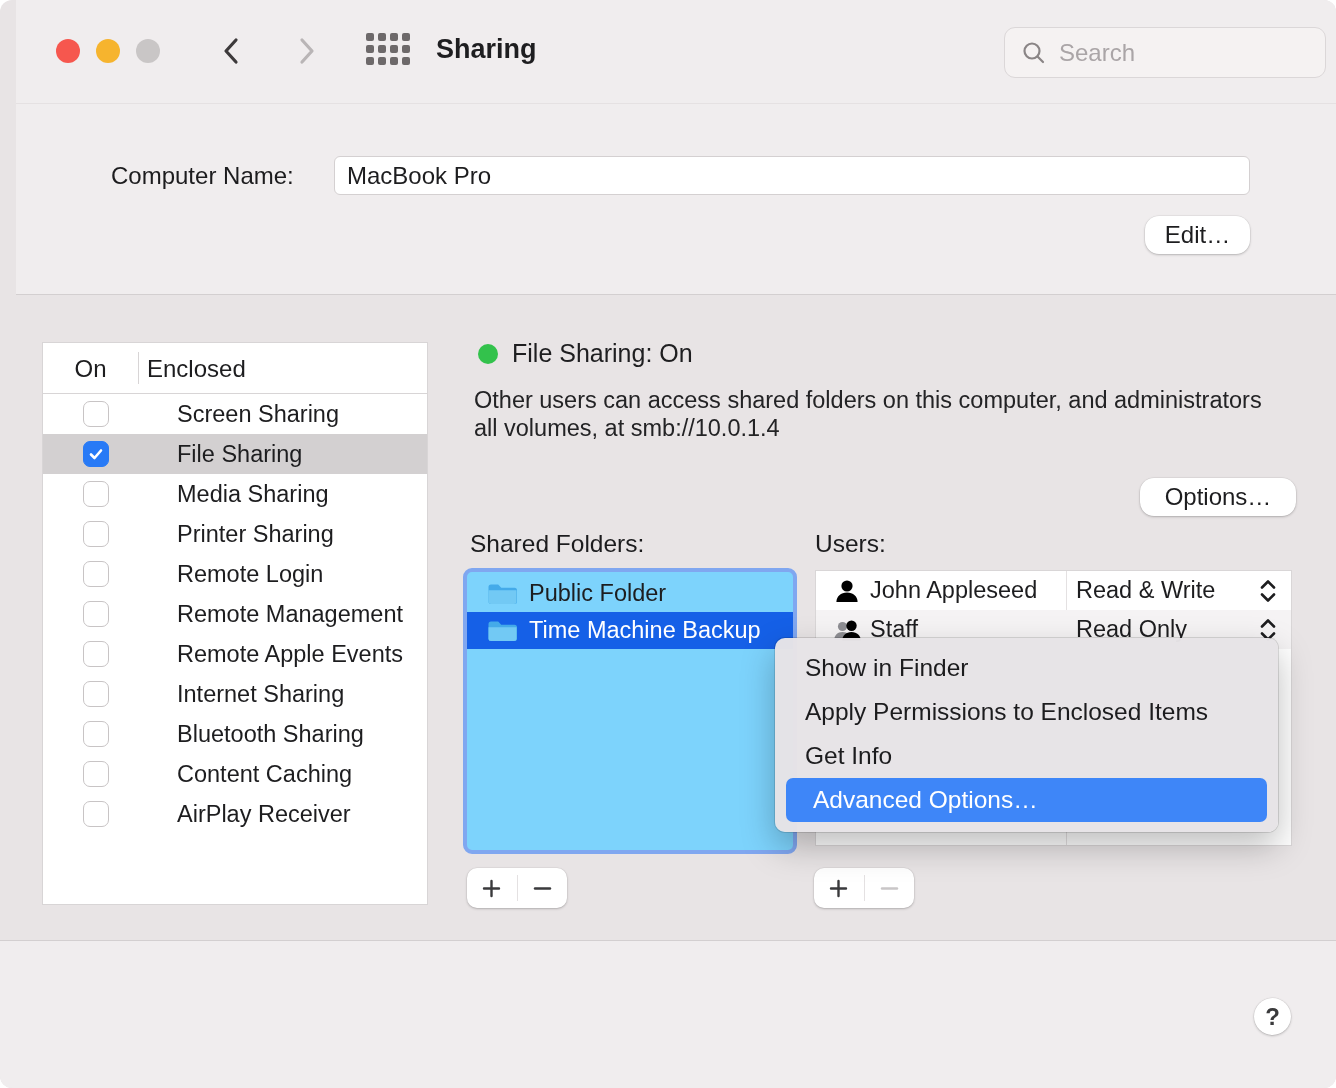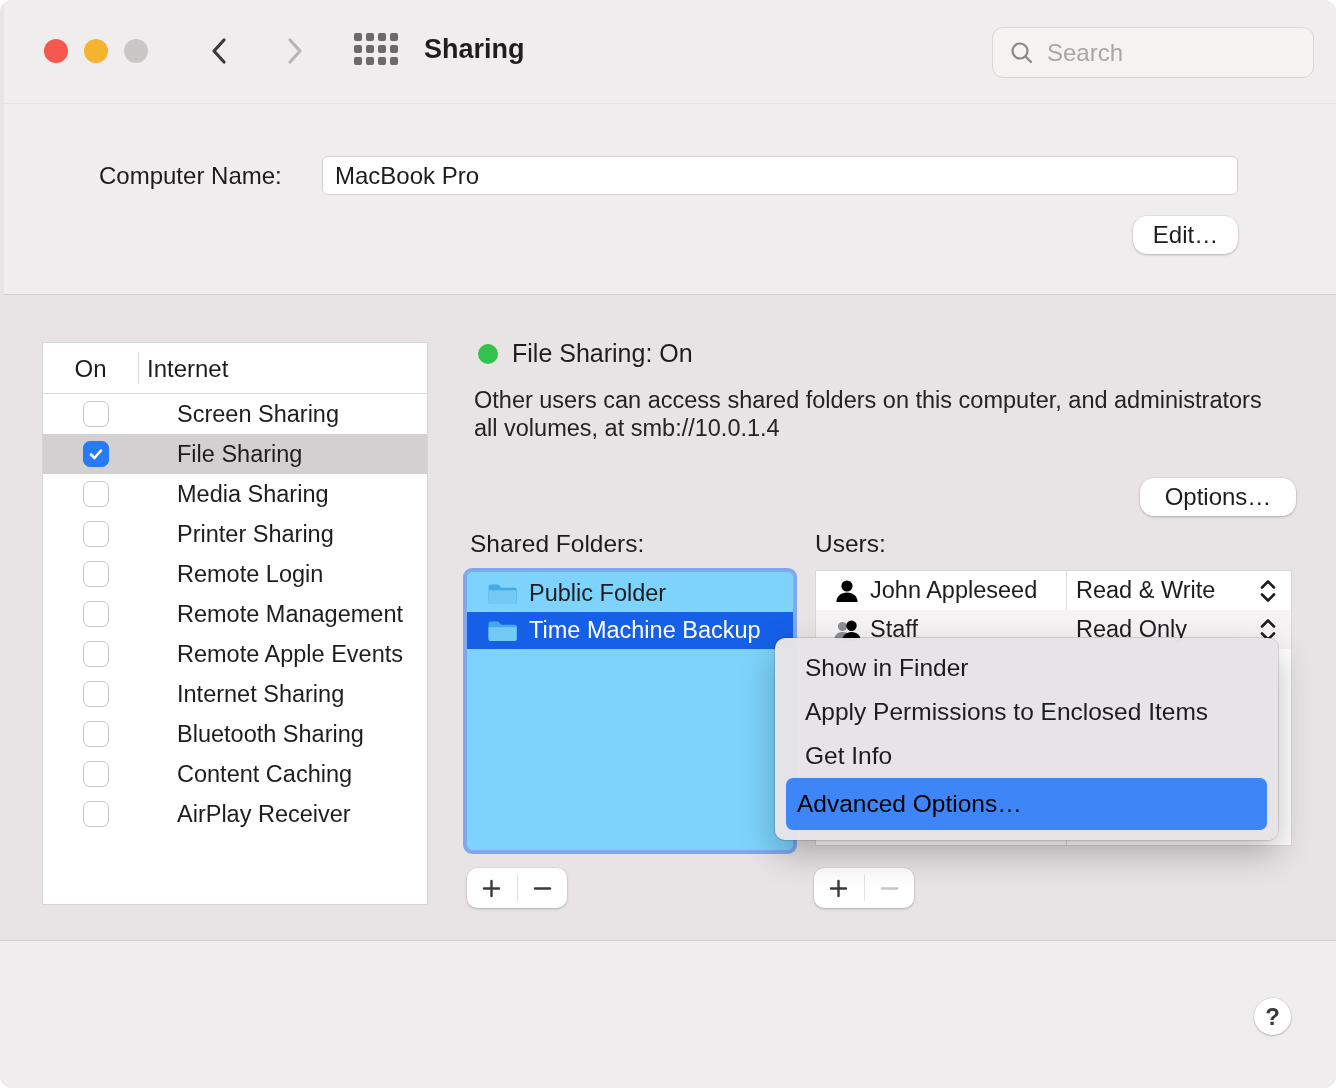--- a/index.html
+++ b/index.html
@@ -1,20 +1,20 @@
 <!DOCTYPE html>
 <html style="--selection-blue: #1560e7; --menu-highlight: #3e86f8; --checkbox-blue: #287af6; --status-green: #33c24c; --focus-ring: #80a7f0;"><head>
 <meta charset="utf-8">
 <style>
   html,body{margin:0;padding:0;background:#fff;font-family:"Liberation Sans",sans-serif;}
   *{box-sizing:border-box;}
   .window{position:relative;width:1336px;height:1088px;background:#e8e4e5;border-radius:12px;overflow:hidden;color:#1d1d1f;}
 
   
-  .top-area{position:absolute;top:0;left:4px;right:0;height:295px;background:#f0edee;border-bottom:1px solid #d3cfd0;}
+  .top-area{position:absolute;top:0;left:16px;right:0;height:295px;background:#f0edee;border-bottom:1px solid #d3cfd0;}
   .titlebar-divider{position:absolute;top:103px;left:0;right:0;height:1px;background:#e5e1e2;}
   .traffic{position:absolute;top:39px;width:24px;height:24px;border-radius:50%;}
   .t-close{left:40px;background:#f6574e;}
   .t-min{left:80px;background:#f6b42e;}
   .t-zoom{left:120px;background:#c9c6c6;}
   .nav-btn{position:absolute;top:33px;width:36px;height:36px;}
   .nav-back{left:198px;}
   .nav-fwd{left:272px;}
   .grid-icon{position:absolute;left:350px;top:33px;display:grid;grid-template-columns:repeat(4,8px);grid-template-rows:repeat(3,8px);gap:4px;}
   .grid-icon i{background:#6d696a;border-radius:2px;}
@@ -73,21 +73,21 @@
   
   .plusminus{position:absolute;top:868px;width:100px;height:40px;background:#fff;border-radius:10px;box-shadow:0 1px 2.5px rgba(0,0,0,0.22),0 0 0 0.5px rgba(0,0,0,0.06);display:flex;align-items:center;}
   .pm-shared{left:467px;}
   .pm-users{left:814px;}
   .pm-seg{flex:1;height:100%;display:flex;align-items:center;justify-content:center;}
   .pm-div{width:1px;height:26px;background:#e4e1e2;}
 
   
   .context-menu{position:absolute;left:775px;top:638px;width:503px;background:rgba(231,227,231,0.98);border-radius:10px;box-shadow:0 0 0 1px rgba(0,0,0,0.12),0 14px 34px rgba(0,0,0,0.26);padding:8px 0 10px;z-index:10;}
   .menu-item{height:44px;display:flex;align-items:center;padding:0 20px 0 30px;font-size:24.5px;color:#1c1c1e;}
-  .menu-item.highlighted{height:52px;margin:0 11px;padding-left:11px;border-radius:7px;background:var(--menu-highlight,#3e86f8);color:#000000;}
+  .menu-item.highlighted{height:44px;margin:0 11px;padding-left:27px;border-radius:7px;background:var(--menu-highlight,#3e86f8);color:#ffffff;}
 
   
   .bottom-strip{position:absolute;left:0;right:0;top:940px;bottom:0;background:#f0edee;border-top:1px solid #d3cfd0;border-radius:0 0 12px 12px;}
   .help-btn{position:absolute;left:1254px;top:998px;width:37px;height:37px;border-radius:50%;background:#fff;box-shadow:0 1px 2.5px rgba(0,0,0,0.22),0 0 0 0.5px rgba(0,0,0,0.08);font-size:24px;font-weight:600;color:#3a3a3c;display:flex;align-items:center;justify-content:center;z-index:5;}
 </style>
 </head>
 <body>
 
 <div class="window">
 
@@ -131,21 +131,21 @@
 
     <div class="cn-label">Computer Name:</div>
     <input class="cn-field" value="MacBook Pro" style="">
     <button class="btn edit-btn">Edit…</button>
   </div>
 
   <div class="services">
     <div class="services-header">
       <span class="col-on">On</span>
       <span class="header-vdiv"></span>
-      <span class="col-service">Internet</span>
+      <span class="col-service">Enclosed</span>
     </div>
     <div>
         <div class="service-row">
     <span class="checkbox">
       
     </span>
     <span class="service-label">Screen Sharing</span>
   </div>
         <div class="service-row selected">
     <span class="checkbox checked">

